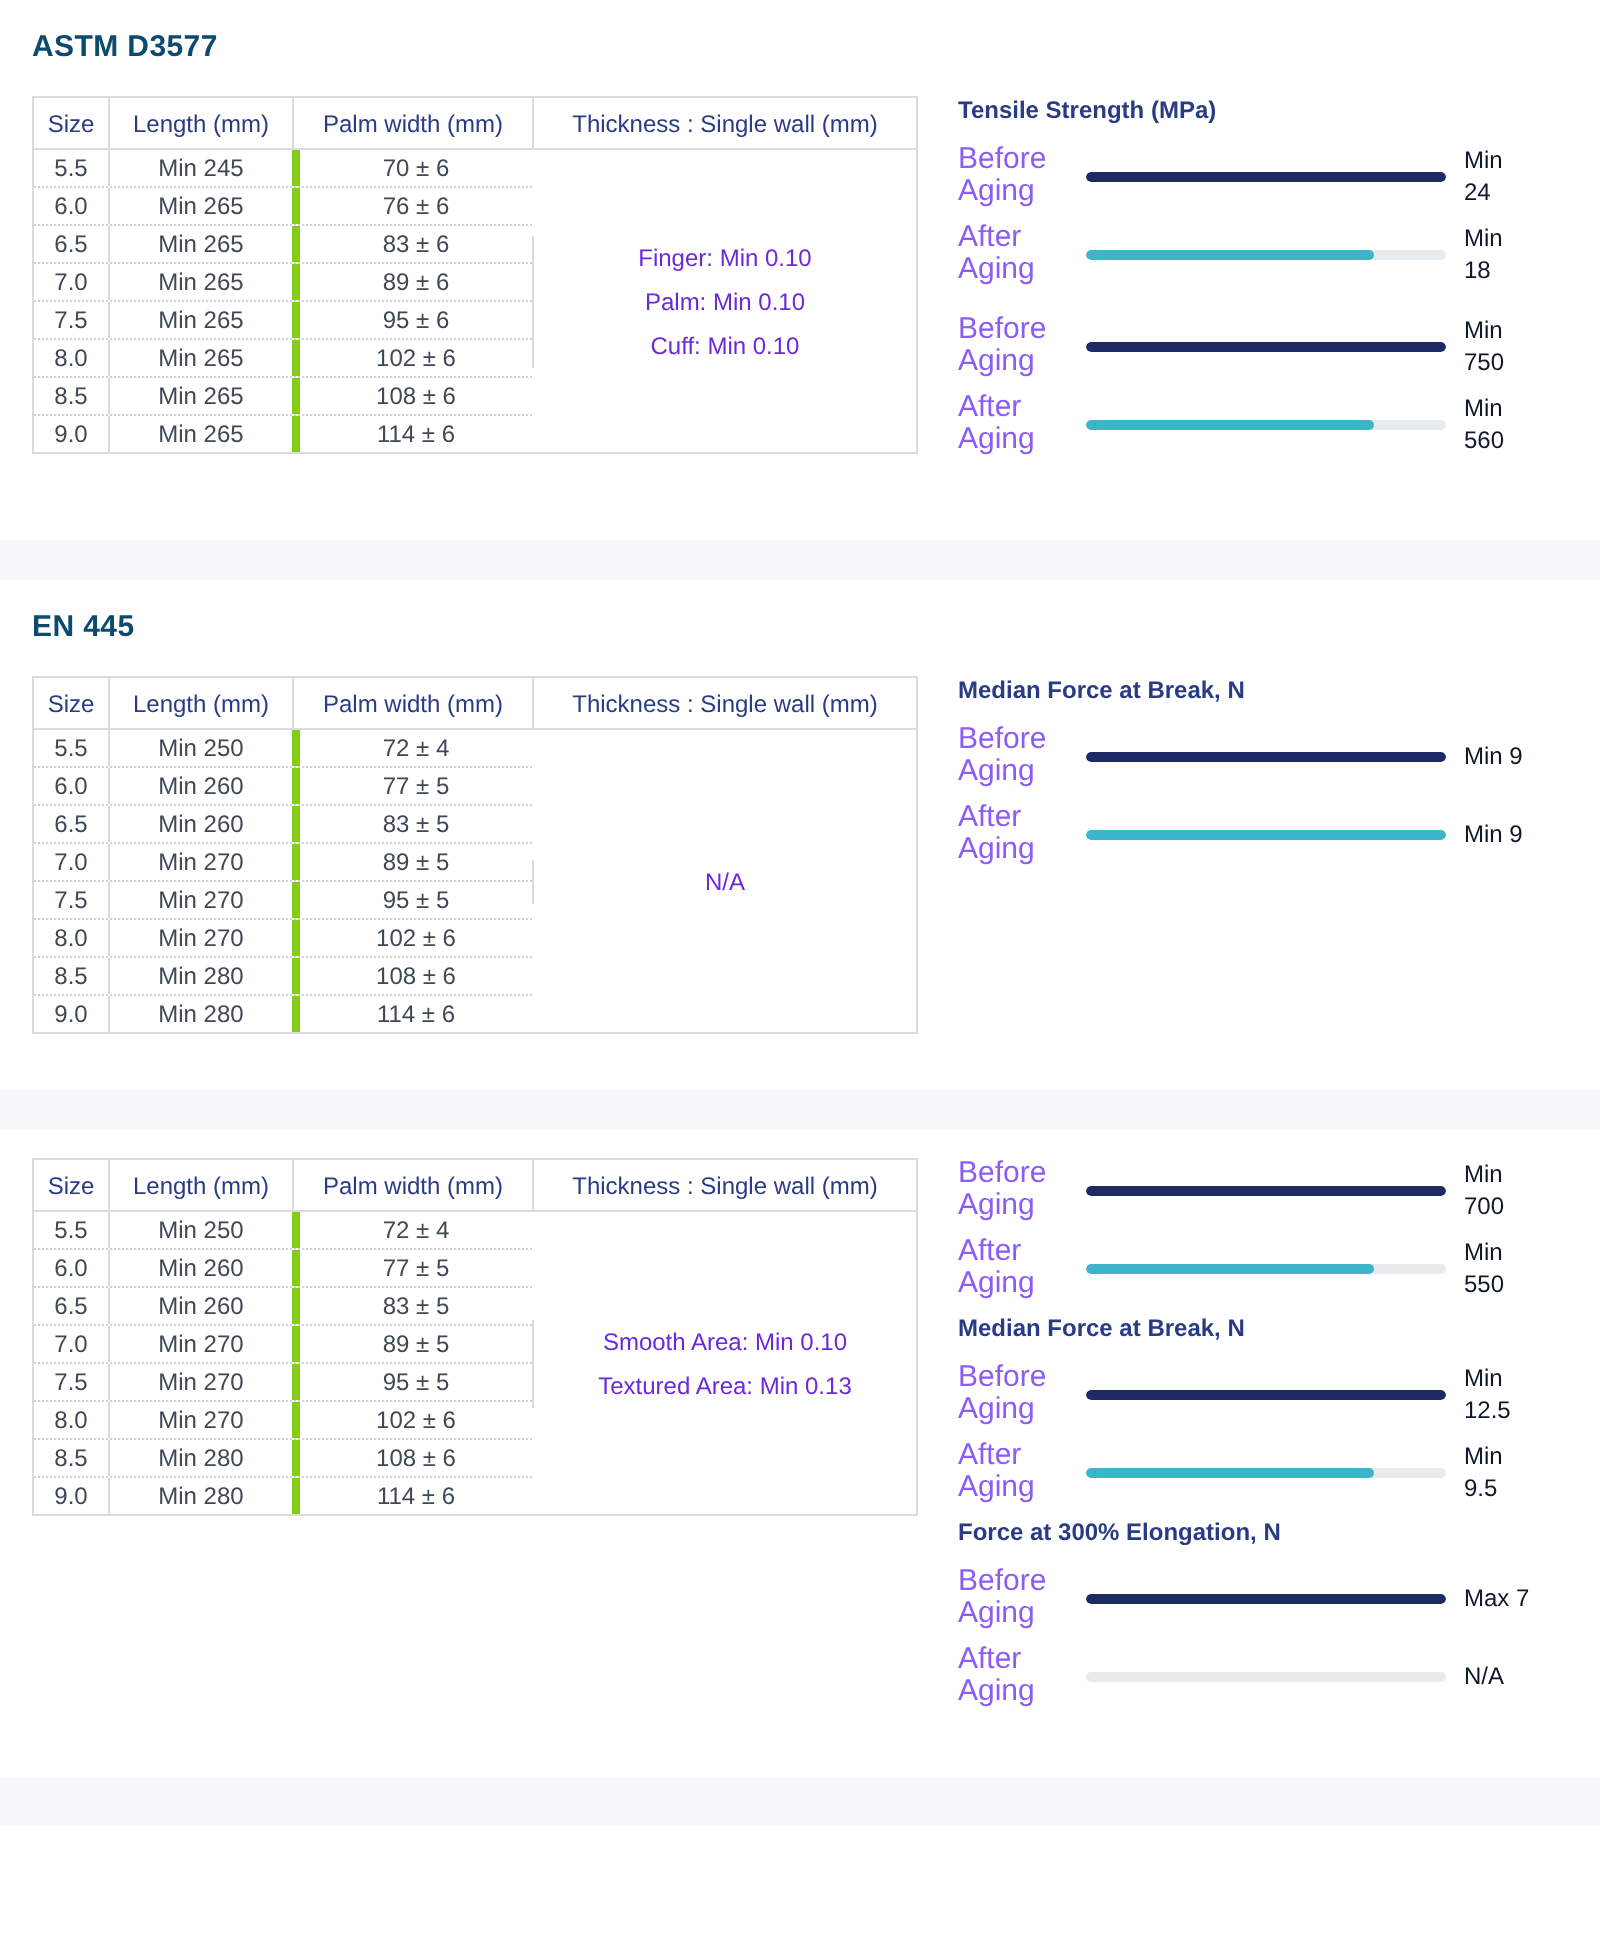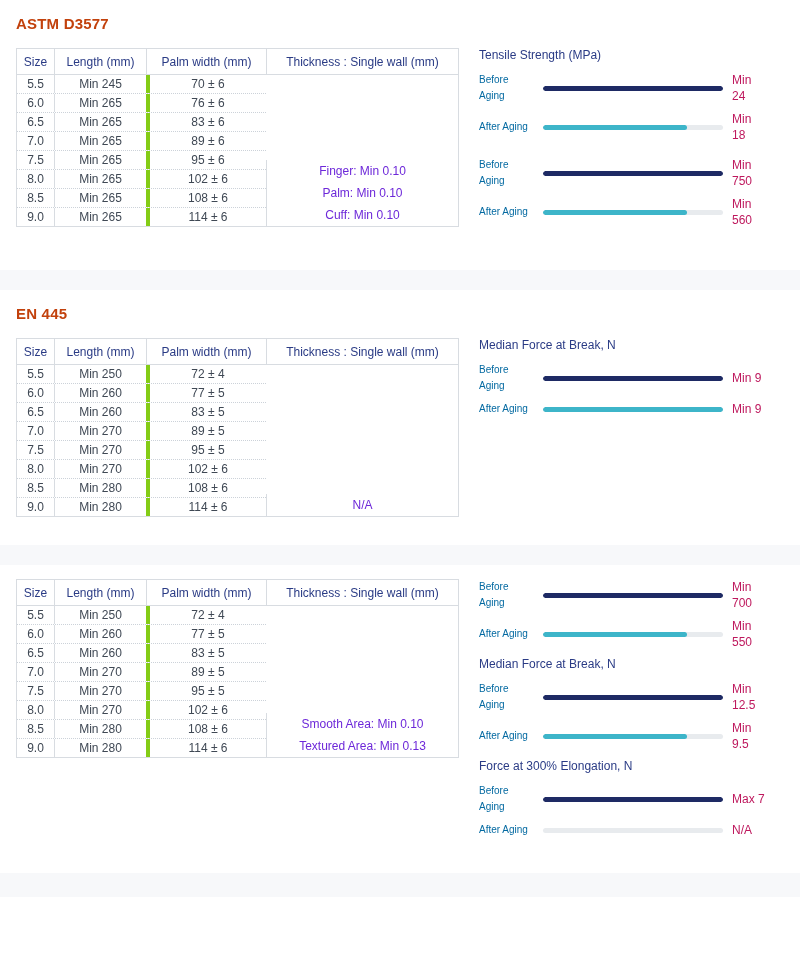--- a/index.html
+++ b/index.html
@@ -3,52 +3,52 @@
 <meta charset="utf-8">
 <style>
   html,body{margin:0;padding:0}
   body{
     width:800px;height:978px;overflow:hidden;background:#ffffff;
     font-family:"Liberation Sans",sans-serif;color:#3f4854;
   }
   .page{display:block}
   .standard{padding:14px 16px 28px;border-bottom:20px solid #f7f8fa;background:#ffffff}
   .standard:last-of-type{border-bottom-width:24px}
-  .sec-title{margin:0 0 14px;font-size:15px;line-height:20px;font-weight:bold;color:#c2410c;letter-spacing:.2px}
+  .sec-title{margin:0 0 14px;font-size:15px;line-height:20px;font-weight:bold;color:#0c4a6e;letter-spacing:.2px}
   .sec-body{display:flex;align-items:flex-start}
 
   
   .spec-table{flex:0 0 443px;width:443px;box-sizing:border-box;border:1px solid #d8dce1;font-size:12px}
   .t-head{display:flex;border-bottom:1px solid #d8dce1}
   .th{box-sizing:border-box;padding:6px 2px 5px;text-align:center;font-weight:normal;color:#2a3b85;line-height:14px}
   .th-size{width:37px}
   .th-length{width:92px;border-left:1px solid #d8dce1}
   .th-palm{width:120px;border-left:1px solid #d8dce1}
   .th-thick{flex:1;border-left:1px solid #d8dce1}
-  .t-body{display:flex;align-items:flex-end}
+  .t-body{display:flex;align-items:center}
   .t-rows{width:249px}
   .t-row{display:flex}
   .t-row + .t-row{border-top:1px dotted #ccd2d9}
   .td{box-sizing:border-box;padding:2px;text-align:center;line-height:14px;color:#3f4854}
   .td-size{width:37px}
   .td-length{width:92px;border-left:1px solid #d8dce1}
   .td-palm{width:120px;border-left:4px solid #84cc16}
   .t-thick{flex:1;border-left:1px solid #d8dce1;display:flex;align-items:center;justify-content:center;
            text-align:center;white-space:pre-line;line-height:22px;color:#6d28d9}
 
   
   .charts{margin-left:20px;flex:1;min-width:0}
   .chart-group{margin-bottom:14px}
   .standard:last-of-type .chart-group{margin-bottom:2px}
-  .chart-heading{margin:0 0 9px;font-size:12px;line-height:15px;font-weight:normal;color:#2a3b85}
+  .chart-heading{margin:0 0 9px;font-size:12px;line-height:15px;font-weight:bold;color:#2a3b85}
   .chart-row{display:flex;align-items:center;margin-bottom:7px}
-  .bar-label{flex:0 0 64px;width:64px;font-size:10px;line-height:16px;color:#0369a1;white-space:pre-line}
+  .bar-label{flex:0 0 64px;width:64px;font-size:15px;line-height:16px;color:#8b5cf6;white-space:pre-line}
   .bar-track{flex:0 0 180px;width:180px;height:5px;border-radius:3px;background:#e8ebee;overflow:hidden;margin-right:9px}
   .bar-fill{height:100%;border-radius:3px}
-  .bar-value{font-size:12px;line-height:16px;color:#be185d;white-space:pre-line;min-width:46px}
+  .bar-value{font-size:12px;line-height:16px;color:#0f172a;white-space:pre-line;min-width:46px}
 </style>
 </head>
 <body>
 
 <main class="page">
 
     <section class="standard">
       <h2 class="sec-title">ASTM D3577</h2>
       <div class="sec-body">
 

